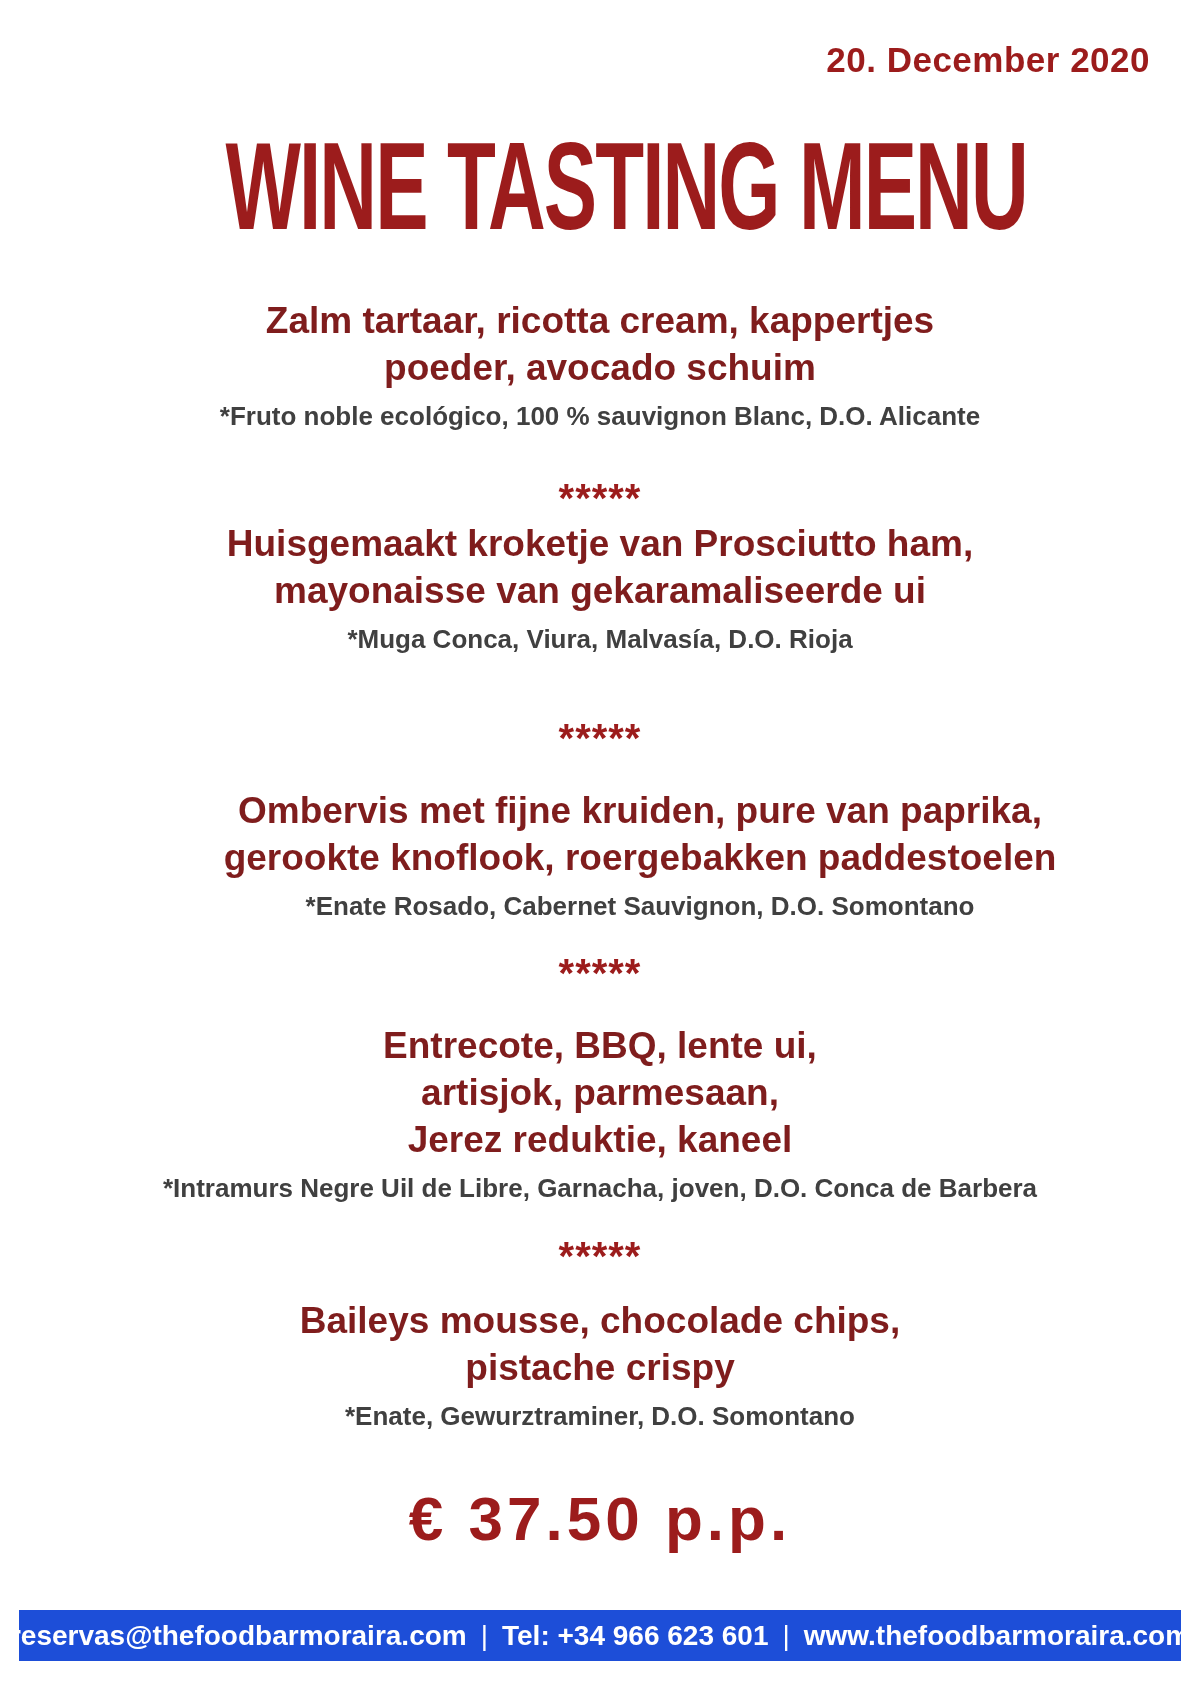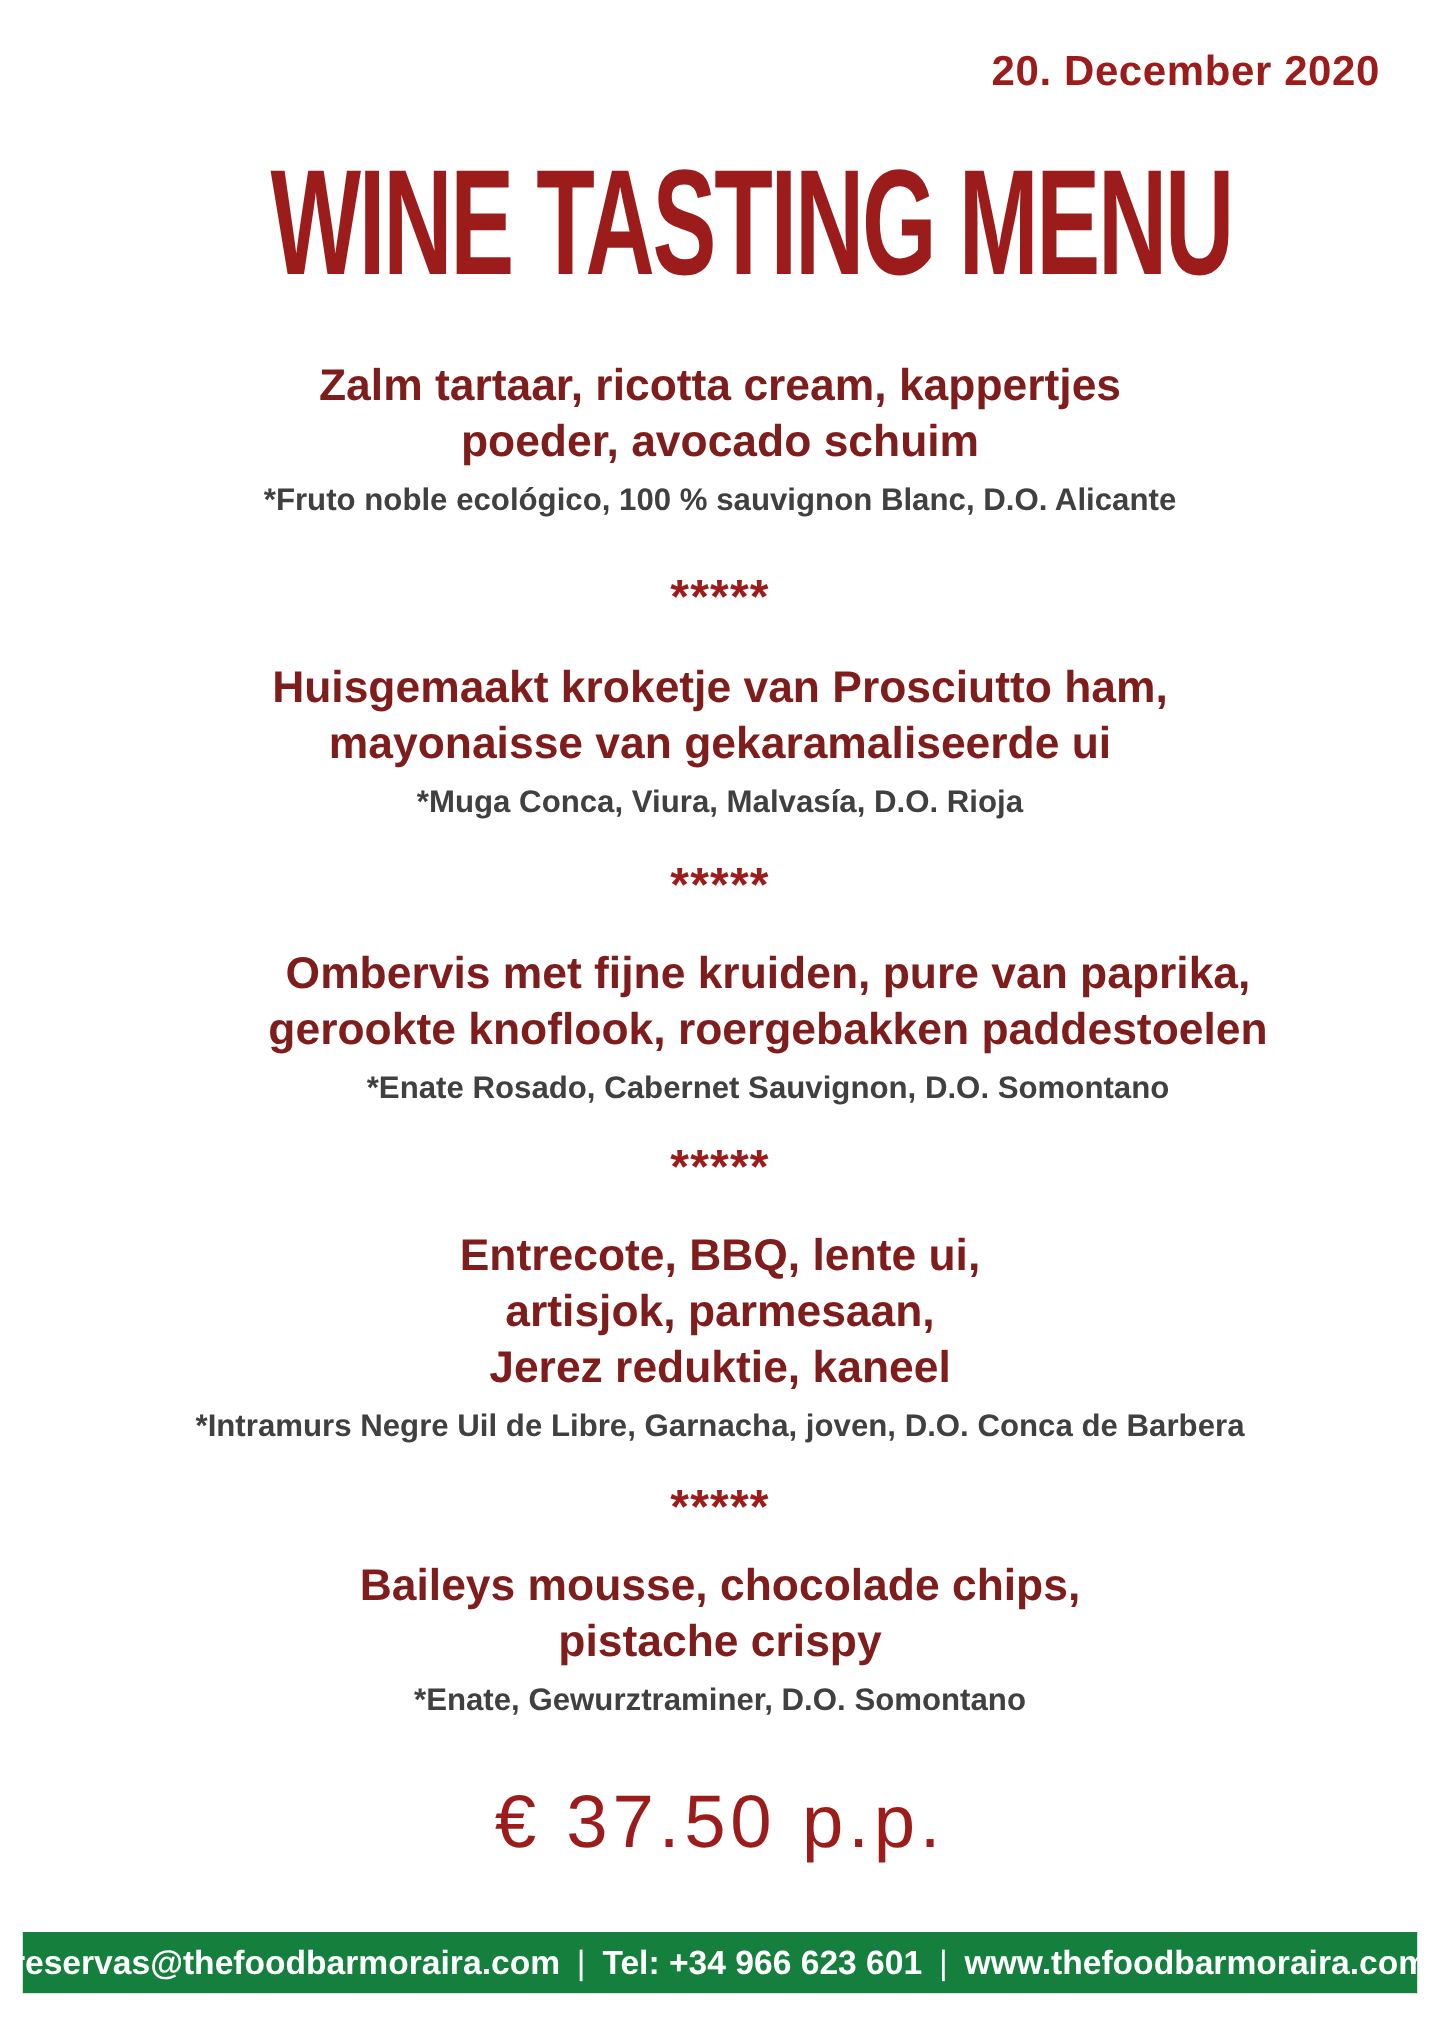--- a/index.html
+++ b/index.html
@@ -57,38 +57,38 @@
     font-size: 40px; line-height: 40px;
     font-weight: 700;
     letter-spacing: 1px;
     color: #9C1C1C;
   }
   .price {
     position: absolute; left: 0; width: 100%;
     top: 1484px;
     text-align: center;
     font-size: 62px; line-height: 70px;
-    font-weight: 400;
+    font-weight: 700;
     letter-spacing: 4px;
     color: #9C1C1C;
   }
   .footer-bar {
     position: absolute;
     left: 19px; right: 19px; top: 1610px; height: 51px;
-    background: #15803d;
+    background: #1d4ed8;
     color: #ffffff;
     display: flex; align-items: center; justify-content: center;
     font-size: 28px; font-weight: 700;
     white-space: nowrap;
   }
   .f-sep { margin: 0 14px; font-weight: 400; }
   
   #course-1 { top: 297px; }
   #stars-1  { top: 478px; }
-  #course-2 { top: 549px; }
+  #course-2 { top: 520px; }
   #stars-2  { top: 718px; }
   #course-3 { top: 787px; margin-left: 40px; }
   #stars-3  { top: 953px; }
   #course-4 { top: 1022px; }
   #stars-4  { top: 1236px; }
   #course-5 { top: 1297px; }
 </style>
 </head>
 <body>
 

